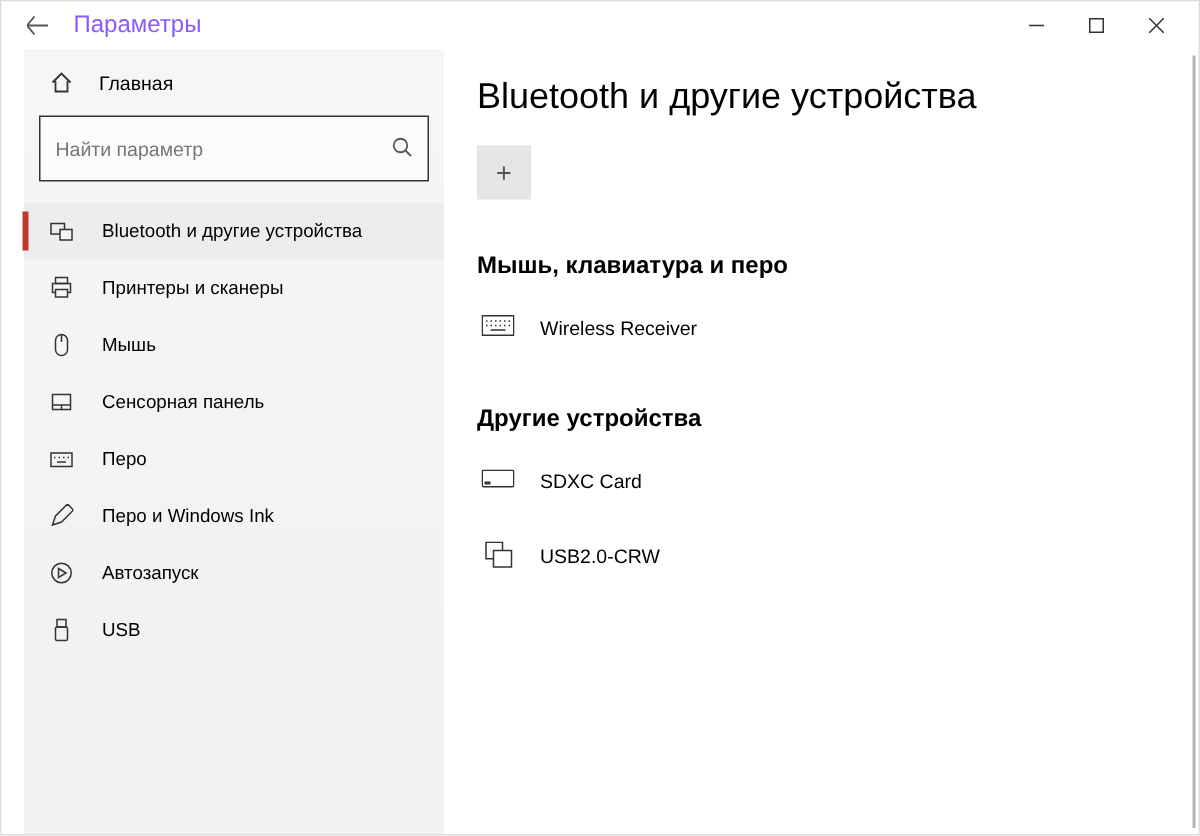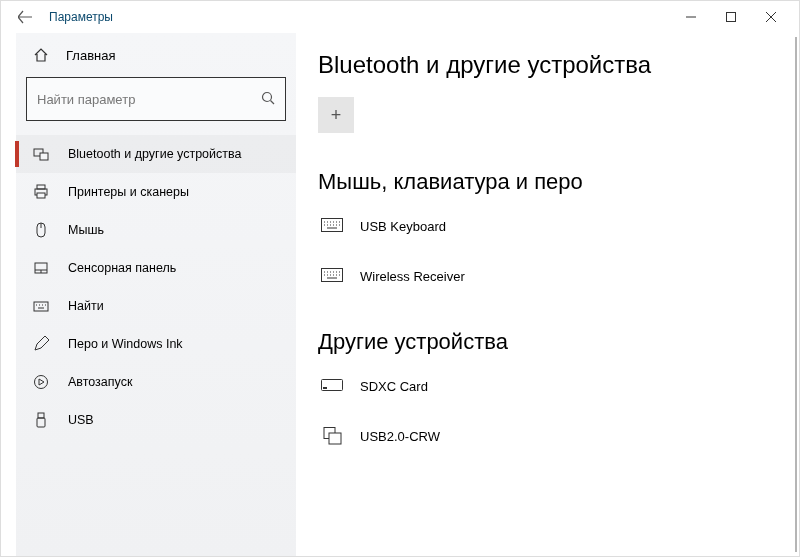--- a/index.html
+++ b/index.html
@@ -19,21 +19,21 @@
       align-items: center;
       padding: 0 8px;
       background: #fff;
     }
     .titlebar .back {
       width: 20px; height: 20px;
       display: flex; align-items: center; justify-content: center;
       margin-right: 14px;
       margin-left: 6px;
     }
-    .titlebar .title { font-size: 12px; color: #0c4a6e; }
+    .titlebar .title { font-size: 16px; color: #8b5cf6; }
     .titlebar .spacer { flex: 1; }
     .winbtn {
       width: 40px; height: 28px;
       display: flex; align-items: center; justify-content: center;
       color: #333;
       font-family: sans-serif;
     }
     .content {
       display: flex;
       height: calc(100% - 32px);
@@ -128,22 +128,22 @@
     }
     .add-box {
       width: 36px; height: 36px;
       background: #e5e5e5;
       display:flex; align-items:center; justify-content:center;
       font-size: 18px;
       color: #555;
     }
     .add-label { font-size: 13px; }
     .group-title {
-      font-size: 22px;
-      font-weight: 400;
+      font-size: 16px;
+      font-weight: 700;
       margin-bottom: 14px;
       margin-top: 36px;
     }
     .device-row {
       display: flex;
       align-items: center;
       gap: 16px;
       padding: 6px 0 6px 2px;
       margin-bottom: 16px;
     }
@@ -253,21 +253,21 @@
       <div class="icon">
         <svg width="16" height="14" viewBox="0 0 16 14">
             <rect x="1" y="3" width="14" height="9" stroke="#333" fill="none"></rect>
             <line x1="3" y1="6" x2="4" y2="6" stroke="#333"></line>
             <line x1="6" y1="6" x2="7" y2="6" stroke="#333"></line>
             <line x1="9" y1="6" x2="10" y2="6" stroke="#333"></line>
             <line x1="12" y1="6" x2="13" y2="6" stroke="#333"></line>
             <line x1="5" y1="9" x2="11" y2="9" stroke="#333"></line>
           </svg>
       </div>
-      <span>Найти</span>
+      <span>Перо</span>
     </div>
 
     <div class="nav-item">
       <div class="icon">
         <svg width="16" height="16" viewBox="0 0 16 16">
             <path d="M2 14 L4 8 L12 0 L16 4 L8 12 Z" stroke="#333" fill="none" stroke-width="1"></path>
           </svg>
       </div>
       <span>Перо и Windows Ink</span>
     </div>
@@ -297,62 +297,41 @@
   <div class="main">
     <div class="scrollbar"></div>
 
     <h1 class="page-title">Bluetooth и другие устройства</h1>
 
     <div class="add-row">
       <div class="add-box">+</div>
     </div>
 
     <div class="group-title">Мышь, клавиатура и перо</div>
+
 
     <div class="device-row">
       <div class="dicon">
         <svg width="22" height="16" viewBox="0 0 22 16">
             <rect x="0.5" y="0.5" width="21" height="13" stroke="#333" fill="none"></rect>
             <line x1="3" y1="4" x2="4" y2="4" stroke="#333"></line>
             <line x1="6" y1="4" x2="7" y2="4" stroke="#333"></line>
             <line x1="9" y1="4" x2="10" y2="4" stroke="#333"></line>
             <line x1="12" y1="4" x2="13" y2="4" stroke="#333"></line>
             <line x1="15" y1="4" x2="16" y2="4" stroke="#333"></line>
             <line x1="18" y1="4" x2="19" y2="4" stroke="#333"></line>
             <line x1="3" y1="7" x2="4" y2="7" stroke="#333"></line>
             <line x1="6" y1="7" x2="7" y2="7" stroke="#333"></line>
             <line x1="9" y1="7" x2="10" y2="7" stroke="#333"></line>
             <line x1="12" y1="7" x2="13" y2="7" stroke="#333"></line>
             <line x1="15" y1="7" x2="16" y2="7" stroke="#333"></line>
             <line x1="18" y1="7" x2="19" y2="7" stroke="#333"></line>
             <line x1="6" y1="10" x2="16" y2="10" stroke="#333"></line>
           </svg>
       </div>
-      <div class="dlabel">USB Keyboard</div>
-    </div>
-
-    <div class="device-row">
-      <div class="dicon">
-        <svg width="22" height="16" viewBox="0 0 22 16">
-            <rect x="0.5" y="0.5" width="21" height="13" stroke="#333" fill="none"></rect>
-            <line x1="3" y1="4" x2="4" y2="4" stroke="#333"></line>
-            <line x1="6" y1="4" x2="7" y2="4" stroke="#333"></line>
-            <line x1="9" y1="4" x2="10" y2="4" stroke="#333"></line>
-            <line x1="12" y1="4" x2="13" y2="4" stroke="#333"></line>
-            <line x1="15" y1="4" x2="16" y2="4" stroke="#333"></line>
-            <line x1="18" y1="4" x2="19" y2="4" stroke="#333"></line>
-            <line x1="3" y1="7" x2="4" y2="7" stroke="#333"></line>
-            <line x1="6" y1="7" x2="7" y2="7" stroke="#333"></line>
-            <line x1="9" y1="7" x2="10" y2="7" stroke="#333"></line>
-            <line x1="12" y1="7" x2="13" y2="7" stroke="#333"></line>
-            <line x1="15" y1="7" x2="16" y2="7" stroke="#333"></line>
-            <line x1="18" y1="7" x2="19" y2="7" stroke="#333"></line>
-            <line x1="6" y1="10" x2="16" y2="10" stroke="#333"></line>
-          </svg>
-      </div>
       <div class="dlabel">Wireless Receiver</div>
     </div>
 
     <div class="group-title">Другие устройства</div>
 
 
     <div class="device-row">
       <div class="dicon">
         <svg width="22" height="14" viewBox="0 0 22 14">
             <rect x="0.5" y="0.5" width="21" height="11" rx="1" stroke="#333" fill="none"></rect>

